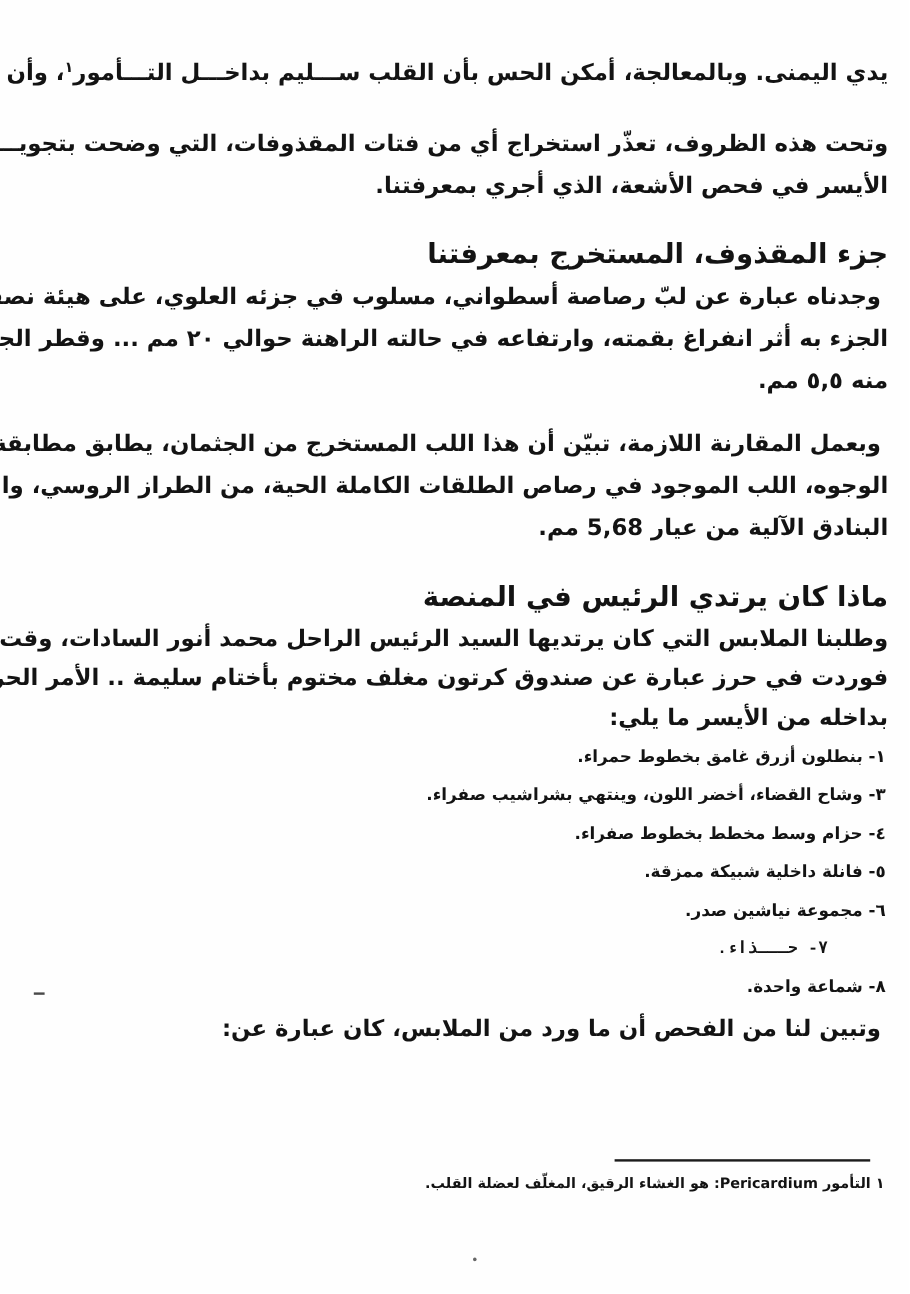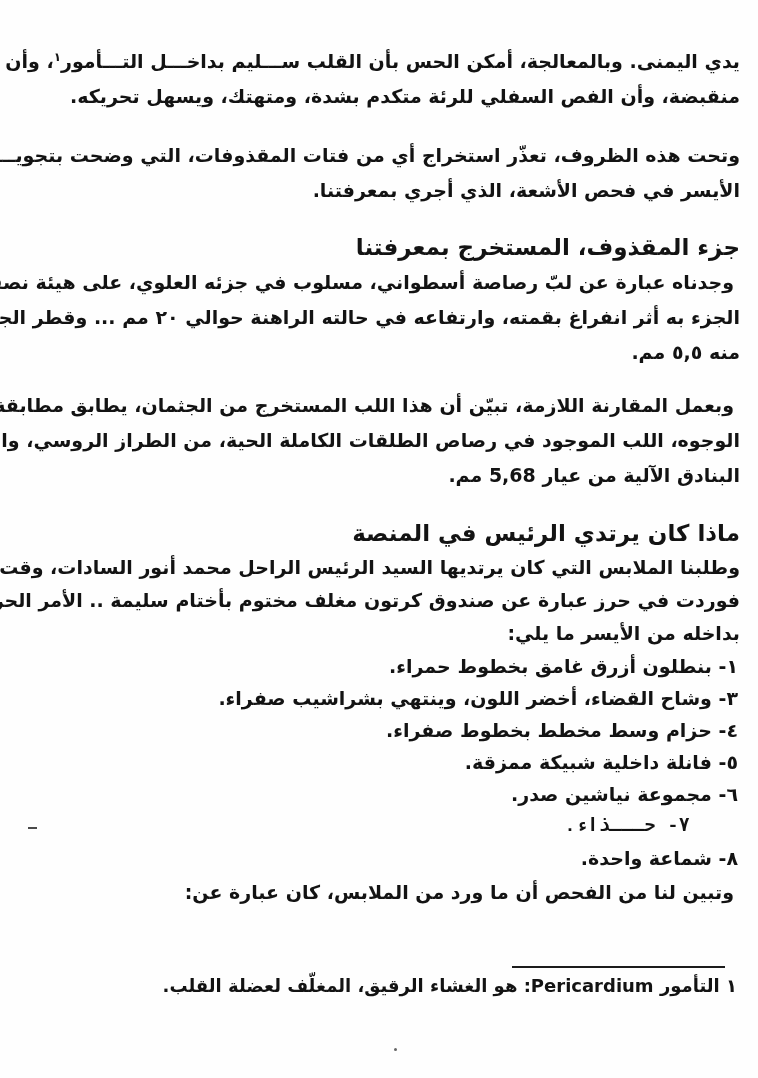--- a/index.html
+++ b/index.html
@@ -29,21 +29,21 @@
   .ind { padding-right: 6px; }
   .lh33 { line-height: 33px; }
   .heading { font-size: 23px; line-height: 35px; white-space: nowrap; text-align: right; }
   .m-p2 { margin-top: 24px; }
   .m-h1 { margin-top: 22px; }
   .m-p4 { margin-top: 18px; }
   .m-h2 { margin-top: 23px; }
   .m-close { margin-top: 2px; }
   .list { padding-right: 2px; }
   .item {
-    font-size: 19px;
+    font-size: 14px;
     line-height: 32px;
     white-space: nowrap;
   }
   .item-indented { padding-right: 48px; font-family: Liberation Mono, monospace; }
   .sup {
     font-size: 12px;
     vertical-align: 7px;
     line-height: 0;
   }
   .footnote-block {
@@ -54,35 +54,34 @@
     text-align: right;
   }
   .fn-rule {
     width: 213px;
     height: 2px;
     background: #1c1c1c;
     margin-right: 12px;
   }
   .fn-text {
     margin-top: 9px;
-    font-size: 18px;
+    font-size: 12px;
     line-height: 18px;
     white-space: nowrap;
   }
   .speck { position: absolute; background: #4a4a4a; }
   .speck-dash { top: 827px; left: 28px; width: 9px; height: 2px; }
   .speck-dot { top: 1048px; left: 394px; width: 3px; height: 3px; border-radius: 50%; background: #666; }
 </style>
 </head>
 <body>
 
 <div class="page">
 
   <div class="line full"><span>يدي اليمنى. وبالمعالجة، أمكن الحس بأن القلب ســـليم بداخـــل التـــأمور</span><span class="sup">١</span><span>، وأن عضلتـــه</span></div>
-  <div class="line">منقبضة، وأن الفص السفلي للرئة متكدم بشدة، ومتهتك، ويسهل تحريكه.</div>
 
   <div class="line full m-p2">وتحت هذه الظروف، تعذّر استخراج أي من فتات المقذوفات، التي وضحت بتجويـــف الصـــدر</div>
   <div class="line">الأيسر في فحص الأشعة، الذي أجري بمعرفتنا.</div>
 
   <div class="heading m-h1">جزء المقذوف، المستخرج بمعرفتنا</div>
 
   <div class="line full ind">وجدناه عبارة عن لبّ رصاصة أسطواني، مسلوب في جزئه العلوي، على هيئة نصف قمع. وهـــذا</div>
   <div class="line full">الجزء به أثر انفراغ بقمته، وارتفاعه في حالته الراهنة حوالي ٢٠ مم ... وقطر الجزء الأســـطواني ـ</div>
   <div class="line">منه ٥,٥ مم.</div>
 

